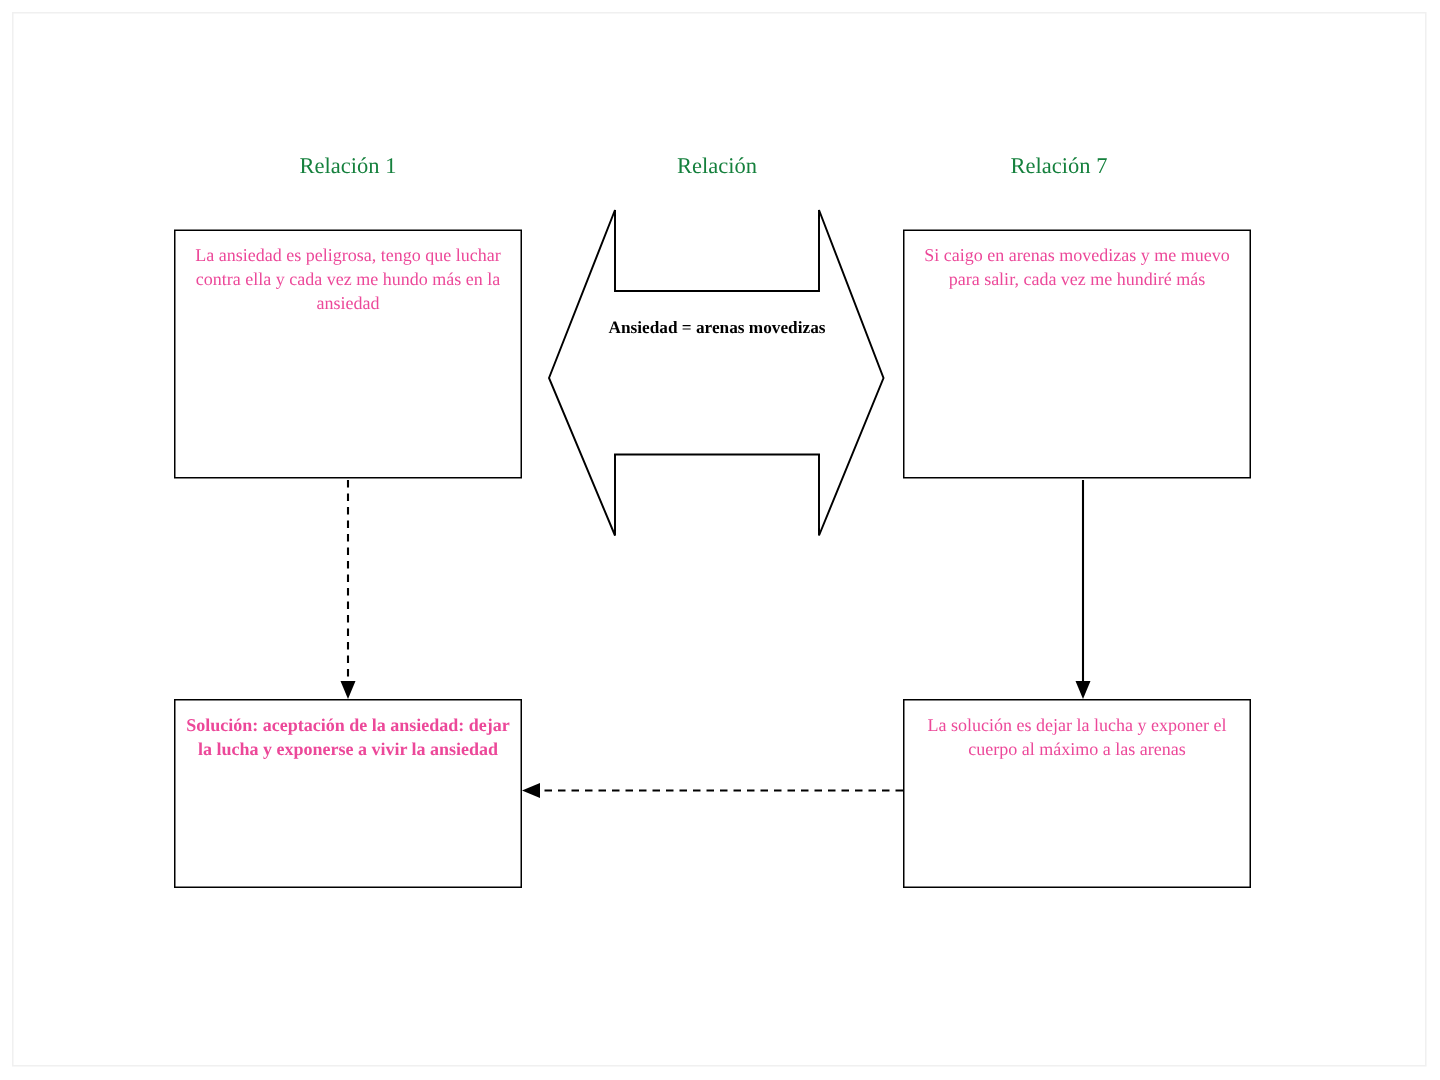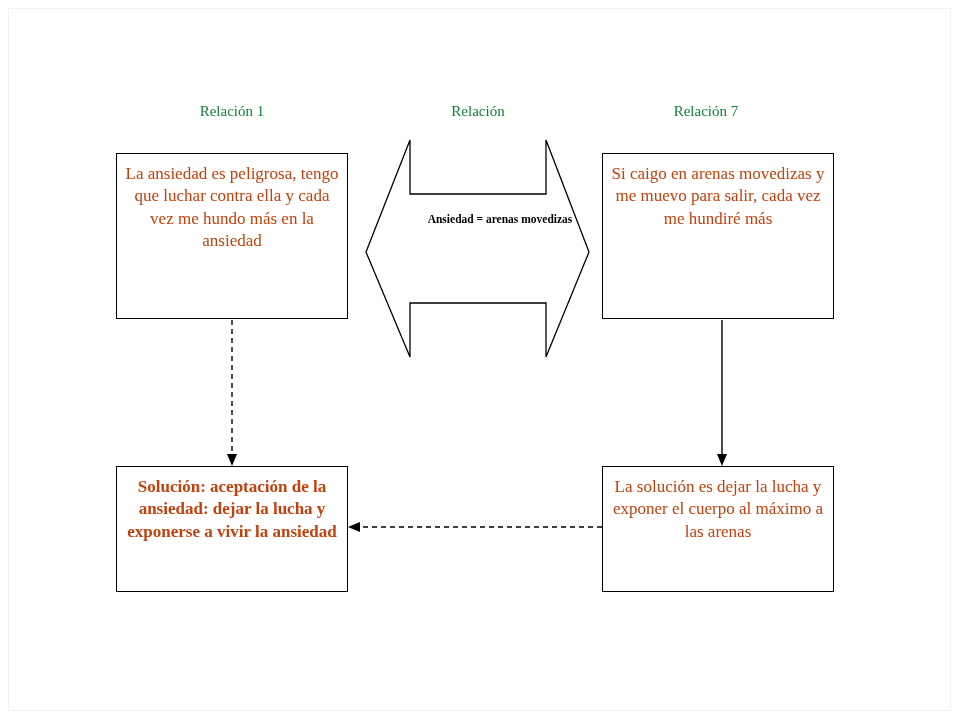--- a/index.html
+++ b/index.html
@@ -39,44 +39,43 @@
     box-sizing: border-box;
     border: 1px solid #000000;
     background: #ffffff;
   }
   .node-text {
     position: absolute;
     left: 0;
     right: 0;
     top: 9px;
     text-align: center;
-    font-size: 17px;
+    font-size: 12px;
     line-height: 1.32;
-    color: #c2410c;
+    color: #ec4899;
     padding: 0 6px;
     box-sizing: border-box;
   }
   .svg-layer {
     position: absolute;
     left: 0;
     top: 0;
     width: 960px;
     height: 720px;
     overflow: visible;
   }
   .metaphor-label {
     position: absolute;
     text-align: center;
     font-size: 11.5px;
     font-weight: bold;
     line-height: 1.35;
     color: #000000;
     font-family: "Liberation Serif", "DejaVu Serif", serif;
     white-space: nowrap;
-    margin-left: 22px;
   }
 </style>
 </head>
 <body>
 
 <div id="canvas">
 
   <div id="page-frame"></div>
 
   <div class="col-header" style="left:152px; top:104px; width:160px;">Relación 1</div>

